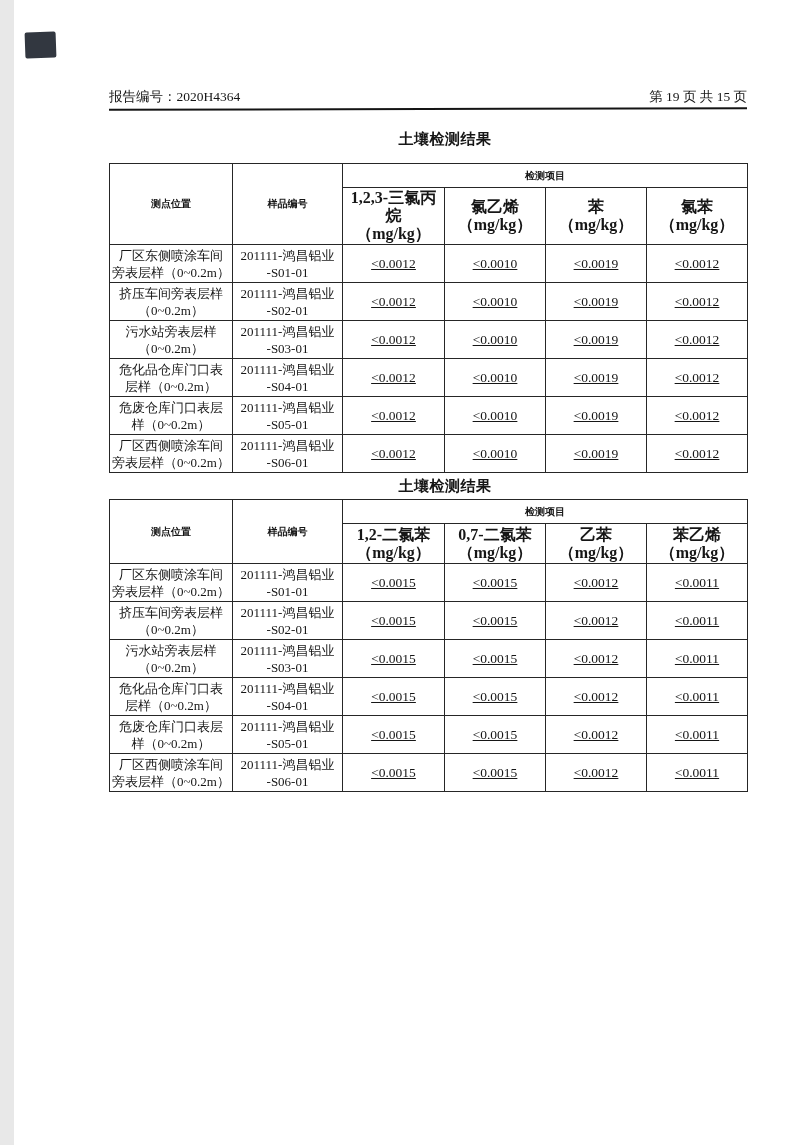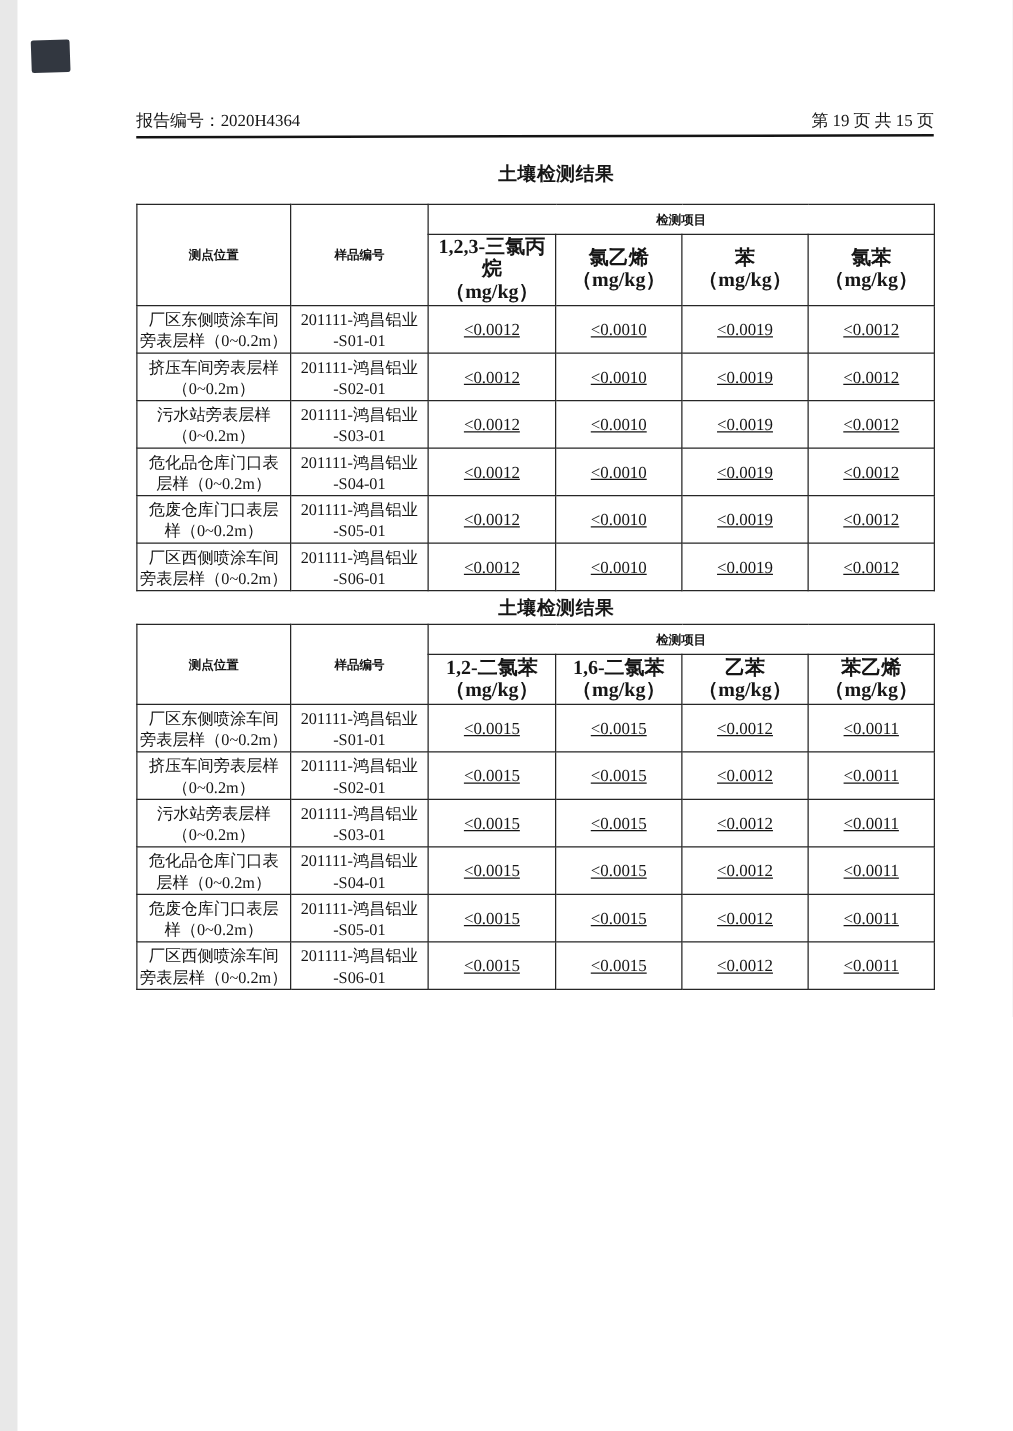--- a/index.html
+++ b/index.html
@@ -192,21 +192,21 @@
       </colgroup>
       <thead>
         <tr class="grp-row">
           <th rowspan="2" class="rowspan2">测点位置</th>
           <th rowspan="2" class="rowspan2">样品编号</th>
           <th colspan="4">检测项目</th>
         </tr>
         <tr class="param-row">
           <th>1,2-二氯苯
 （mg/kg）</th>
-          <th>1,6-二氯苯
+          <th>0,7-二氯苯
 （mg/kg）</th>
           <th>乙苯
 （mg/kg）</th>
           <th>苯乙烯
 （mg/kg）</th>
         </tr>
       </thead>
       <tbody>
           <tr>
             <td class="loc">厂区东侧喷涂车间

